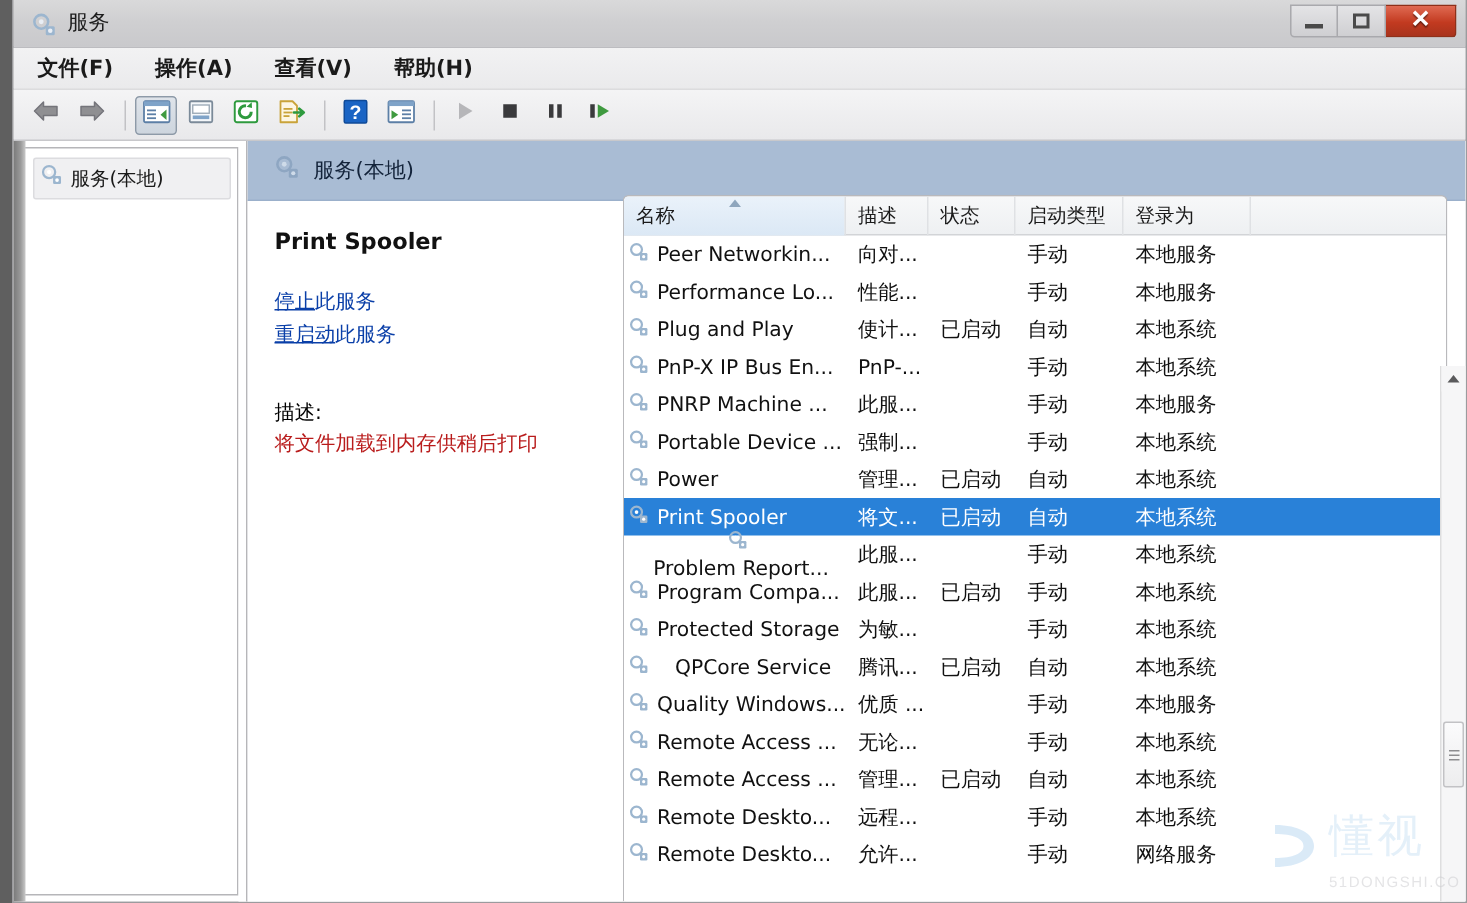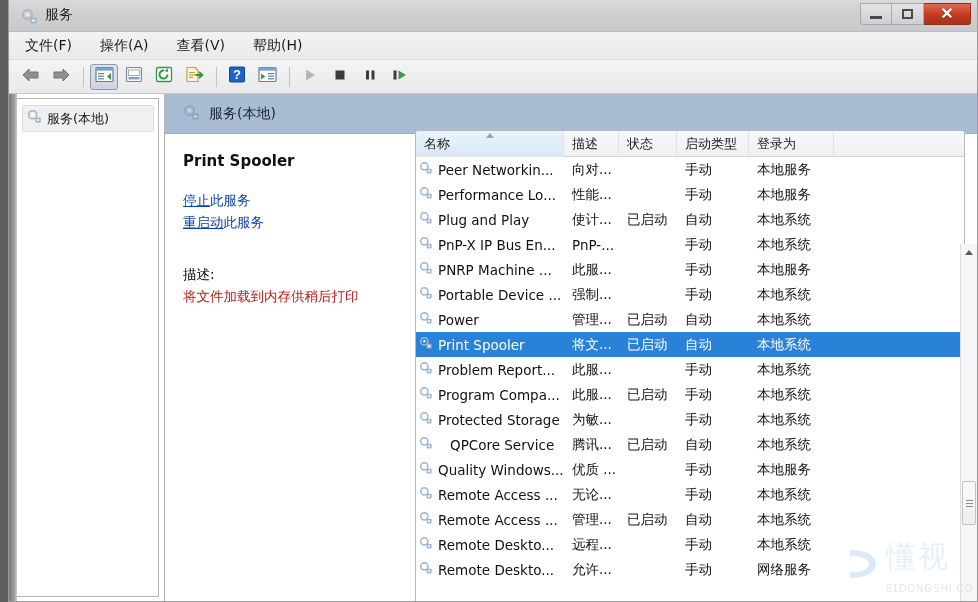--- a/index.html
+++ b/index.html
@@ -93,20 +93,21 @@
 
   
   .menubar {
     position: absolute;
     left: 0; top: 32px; right: 0; height: 28px;
     background: linear-gradient(180deg, #f2f2f3 0%, #eaeaec 100%);
     border-bottom: 1px solid #dcdcde;
     display: flex;
     align-items: center;
     padding-left: 14px;
+    font-weight: bold;
   }
   .menu-item {
     font-size: 14px;
     color: #1a1a1a;
     font-family: "DejaVu Sans", sans-serif;
     padding: 3px 12px 3px 2px;
     margin-right: 14px;
     cursor: default;
     white-space: nowrap;
   }
@@ -753,21 +754,21 @@
                       <circle cx="12.3" cy="12.3" r="1.3" fill="#ffffff"></circle>
                     </svg></span>
                   <span class="nm">Print Spooler</span>
                 </div>
                 <div class="cell" style="width: 55px;">将文...</div>
                 <div class="cell" style="width: 58px;">已启动</div>
                 <div class="cell" style="width: 72px;">自动</div>
                 <div class="cell" style="width: 85px;">本地系统</div>
               </div>
               <div class="lv-row">
-                <div class="cell cell-name" style="width: 148px;">
+                <div class="cell cell-name" style="width: 148px; flex-direction: column;">
                   <span><svg class="gear-sm" viewBox="0 0 17 17">
                       <circle cx="6.5" cy="6.5" r="4.4" fill="none" stroke="#9cb6cf" stroke-width="1.8"></circle>
                       <circle cx="6.5" cy="6.5" r="1.5" fill="#ffffff"></circle>
                       <rect x="9.3" y="9.3" width="6" height="6" rx="1" fill="#9cb6cf"></rect>
                       <circle cx="12.3" cy="12.3" r="1.3" fill="#ffffff"></circle>
                     </svg></span>
                   <span class="nm">Problem Report...</span>
                 </div>
                 <div class="cell" style="width: 55px;">此服...</div>
                 <div class="cell" style="width: 58px;"></div>

